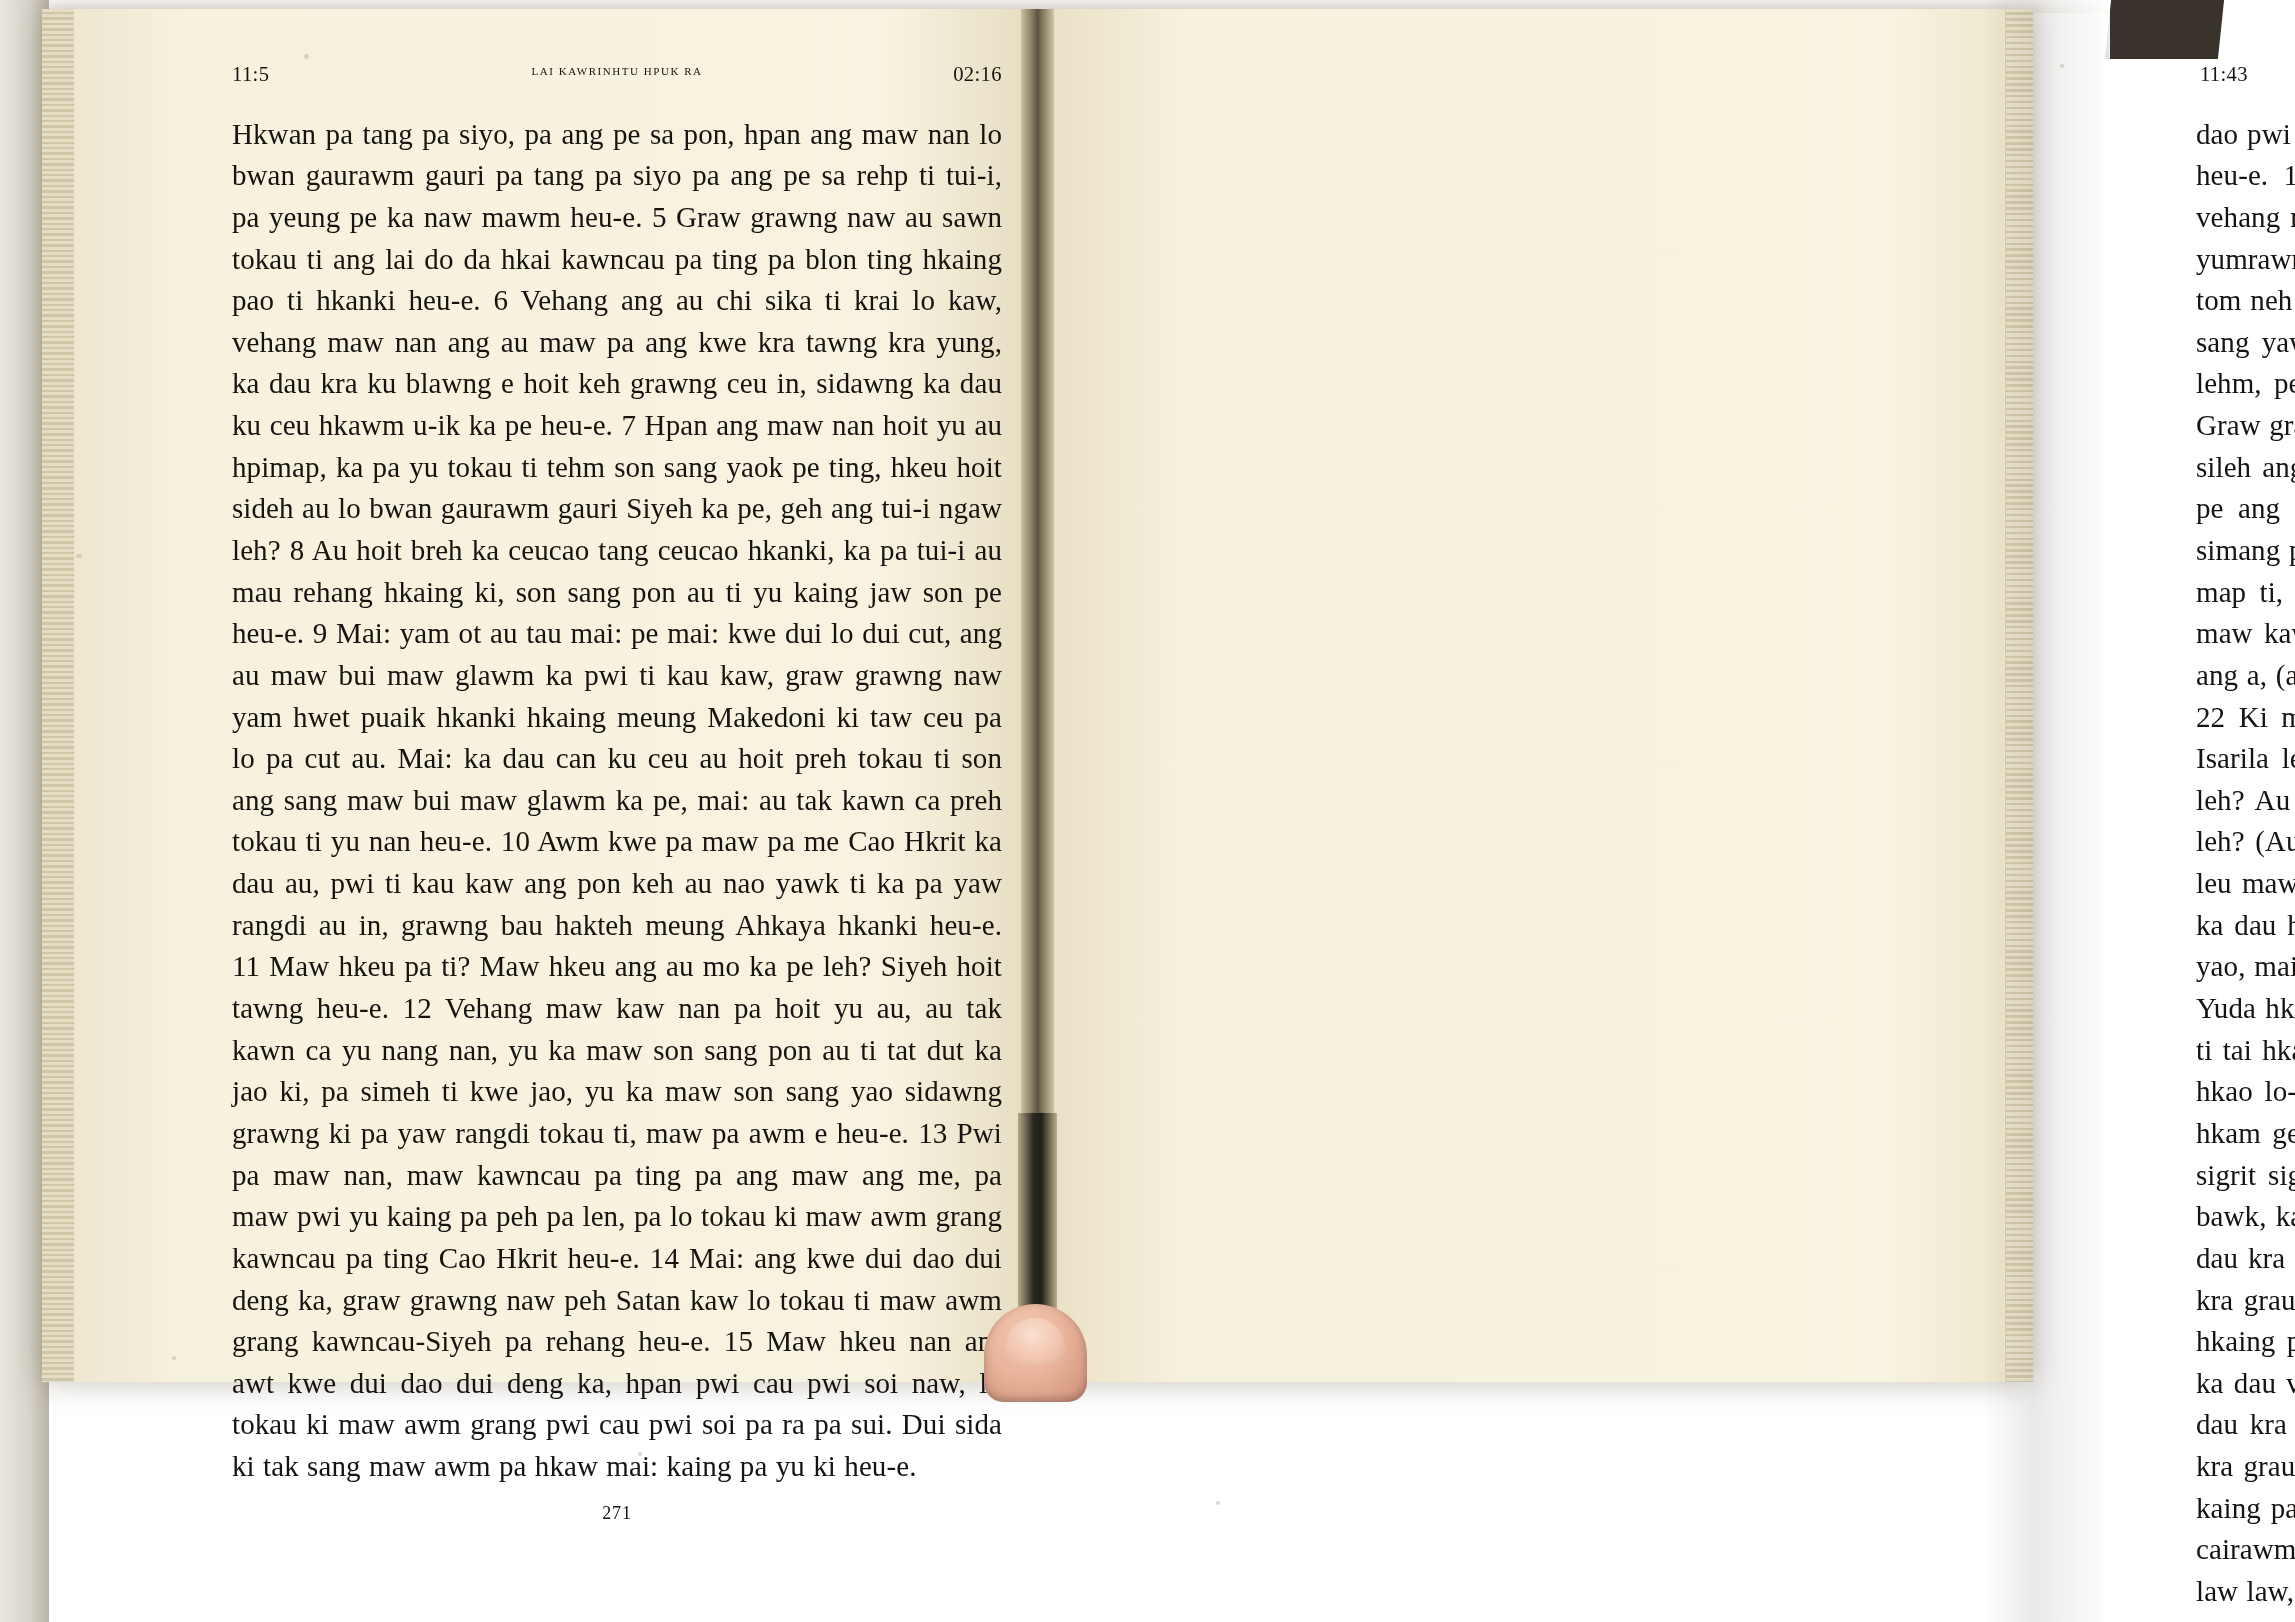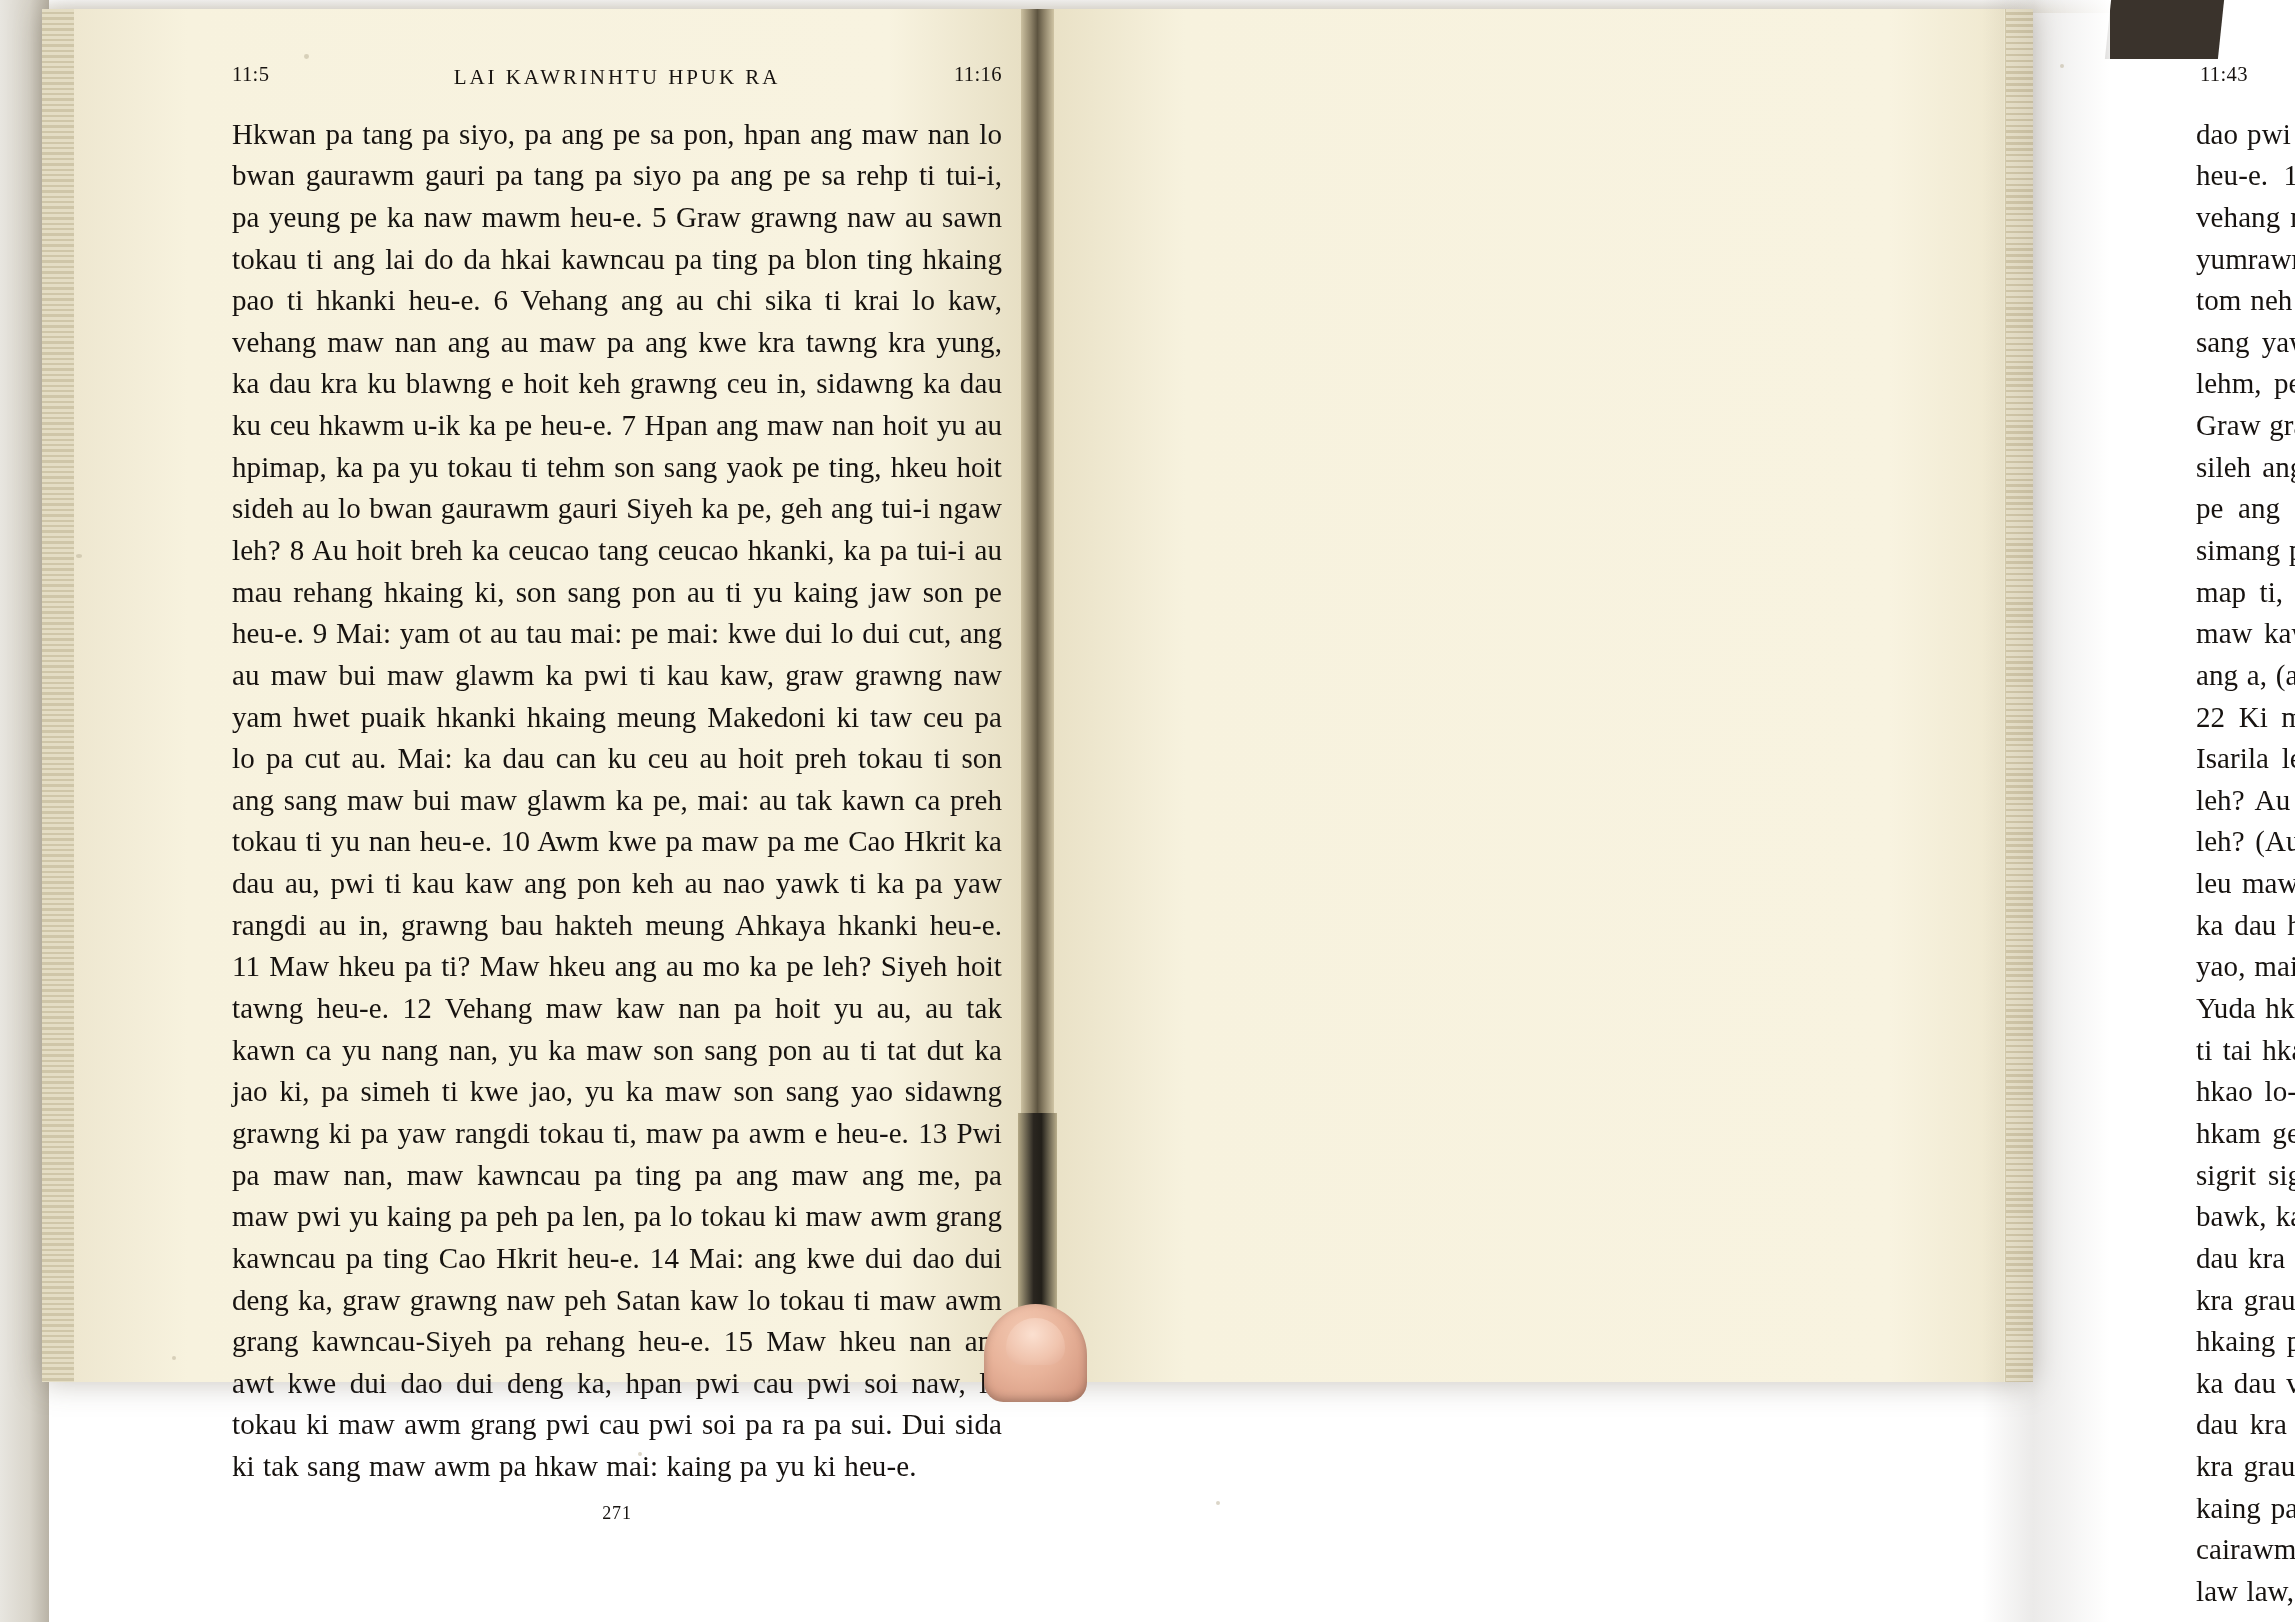--- a/index.html
+++ b/index.html
@@ -152,21 +152,21 @@
     position: absolute;
     left: 0; top: 0;
     font-size: 20.6px;
     font-weight: 500;
   }
   .runhead .title {
     position: absolute;
     left: 50%;
     transform: translateX(-50%);
     top: 2px;
-    font-size: 21px;
+    font-size: 11px;
     letter-spacing: 0.14em;
     white-space: nowrap;
   }
   .runhead .vr {
     position: absolute;
     right: 0; top: 0;
     font-size: 20.6px;
     font-weight: 500;
   }
   .runhead.right-page .vl { left: 3.9px; }
@@ -217,21 +217,21 @@
 
     <div class="book-edge-left"></div>
     <div class="book-edge-right"></div>
 
     <div class="page left">
       <div class="col left">
 
         <div class="runhead">
           <span class="vl">11:5</span>
           <span class="title">LAI KAWRINHTU HPUK RA</span>
-          <span class="vr">11:16</span>
+          <span class="vr">02:16</span>
         </div>
 
         <div class="body">
           <p>Hkwan pa tang pa siyo, pa ang pe sa pon, hpan ang maw nan lo bwan gaurawm gauri pa tang pa siyo pa ang pe sa rehp ti tui-i, pa yeung pe ka naw mawm heu-e.  5 Graw grawng naw au sawn tokau ti ang lai do da hkai kawncau pa ting pa blon ting hkaing pao ti hkanki heu-e.  6 Vehang ang au chi sika ti krai lo kaw, vehang maw nan ang au maw pa ang kwe kra tawng kra yung, ka dau kra ku blawng e hoit keh grawng ceu in, sidawng ka dau ku ceu hkawm u-ik ka pe heu-e.  7 Hpan ang maw nan hoit yu au hpimap, ka pa yu tokau ti tehm son sang yaok pe ting, hkeu hoit sideh au lo bwan gaurawm gauri Siyeh ka pe, geh ang tui-i ngaw leh?  8 Au hoit breh ka ceucao tang ceucao hkanki, ka pa tui-i au mau rehang hkaing ki, son sang pon au ti yu kaing jaw son pe heu-e.  9 Mai: yam ot au tau mai: pe mai: kwe dui lo dui cut, ang au maw bui maw glawm ka pwi ti kau kaw, graw grawng naw yam hwet puaik hkanki hkaing meung Makedoni ki taw ceu pa lo pa cut au.  Mai: ka dau can ku ceu au hoit preh tokau ti son ang sang maw bui maw glawm ka pe, mai: au tak kawn ca preh tokau ti yu nan heu-e.  10 Awm kwe pa maw pa me Cao Hkrit ka dau au, pwi ti kau kaw ang pon keh au nao yawk ti ka pa yaw rangdi au in, grawng bau hakteh meung Ahkaya hkanki heu-e.  11 Maw hkeu pa ti? Maw hkeu ang au mo ka pe leh?  Siyeh hoit tawng heu-e.  12 Vehang maw kaw nan pa hoit yu au, au tak kawn ca yu nang nan, yu ka maw son sang pon au ti tat dut ka jao ki, pa simeh ti kwe jao, yu ka maw son sang yao sidawng grawng ki pa yaw rangdi tokau ti, maw pa awm e heu-e.  13 Pwi pa maw nan, maw kawncau pa ting pa ang maw ang me, pa maw pwi yu kaing pa peh pa len, pa lo tokau ki maw awm grang kawncau pa ting Cao Hkrit heu-e.  14 Mai: ang kwe dui dao dui deng ka, graw grawng naw peh Satan kaw lo tokau ti maw awm grang kawncau-Siyeh pa rehang heu-e.  15 Maw hkeu nan anr awt kwe dui dao dui deng ka, hpan pwi cau pwi soi naw, lo tokau ki maw awm grang pwi cau pwi soi pa ra pa sui.  Dui sida ki tak sang maw awm pa hkaw mai: kaing pa yu ki heu-e.</p>
         </div>
 
         <div class="folio">271</div>
       </div>
     </div>
 

